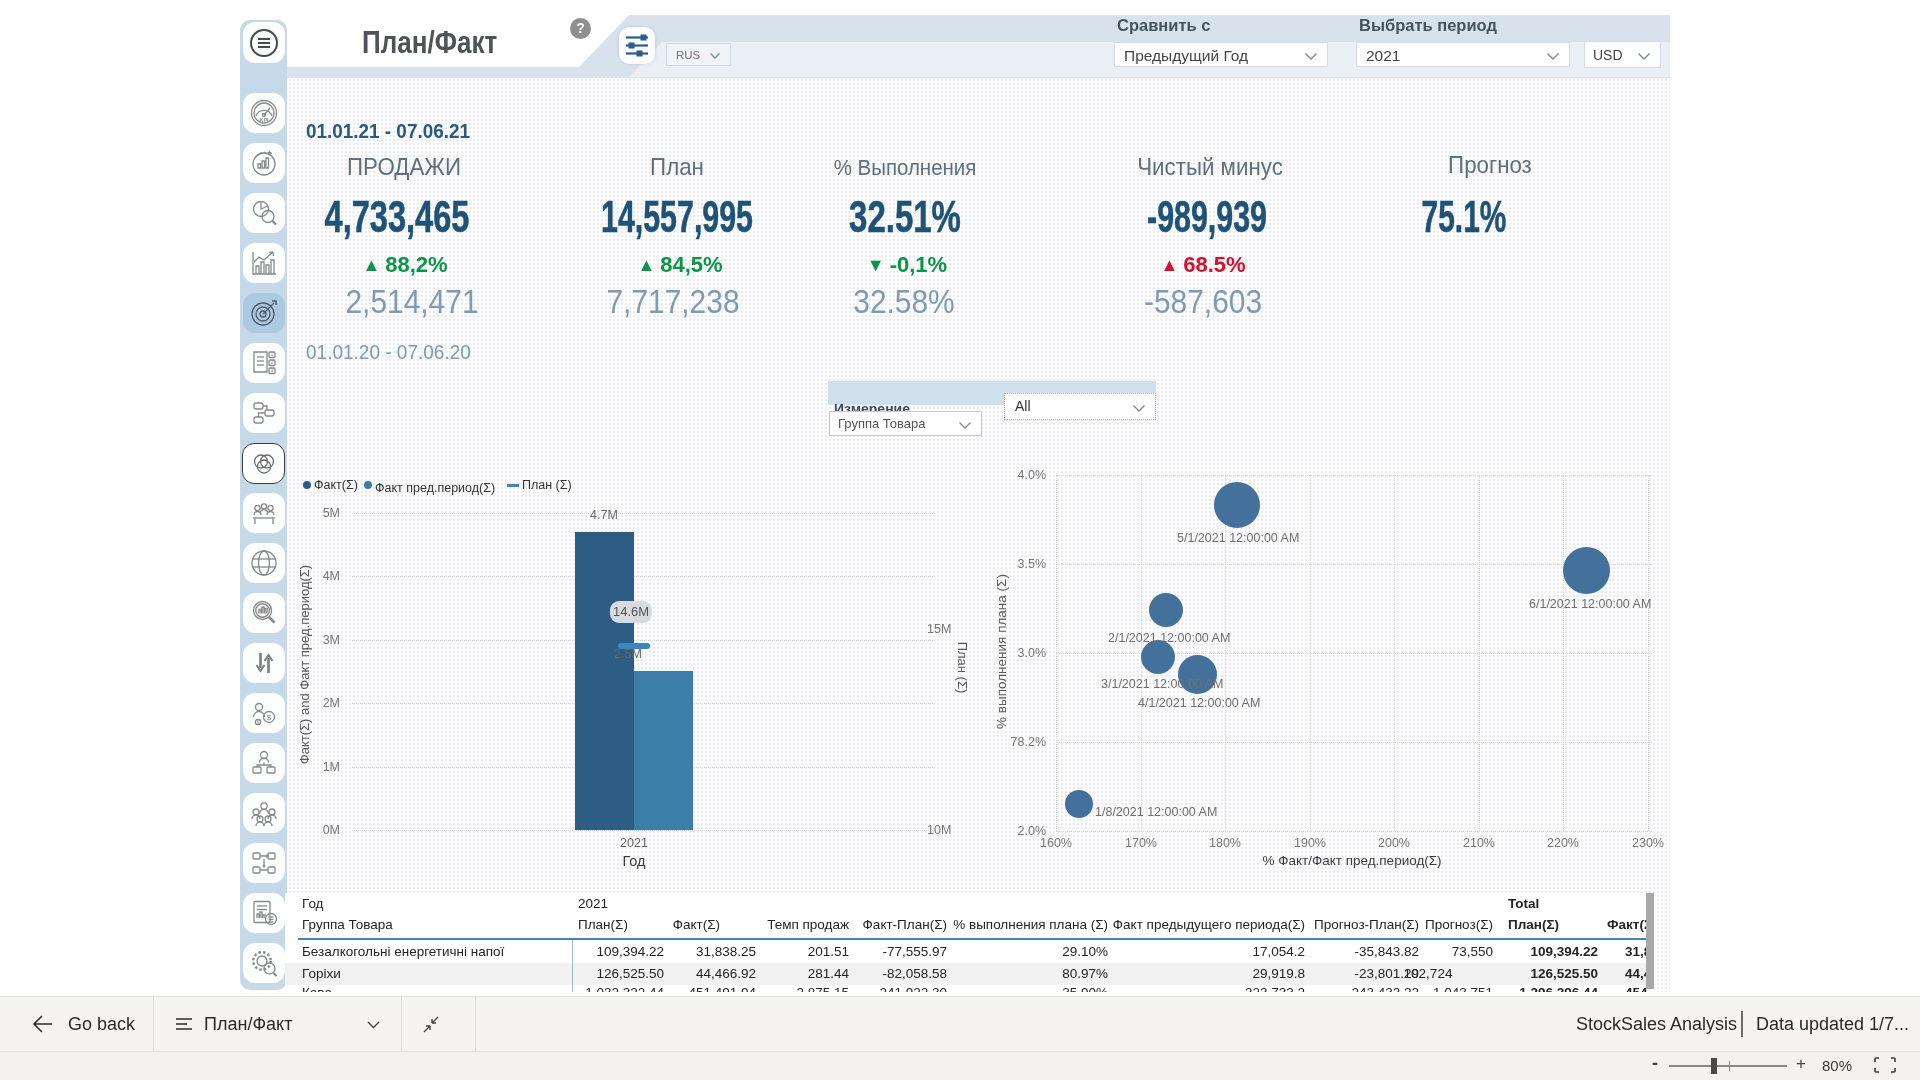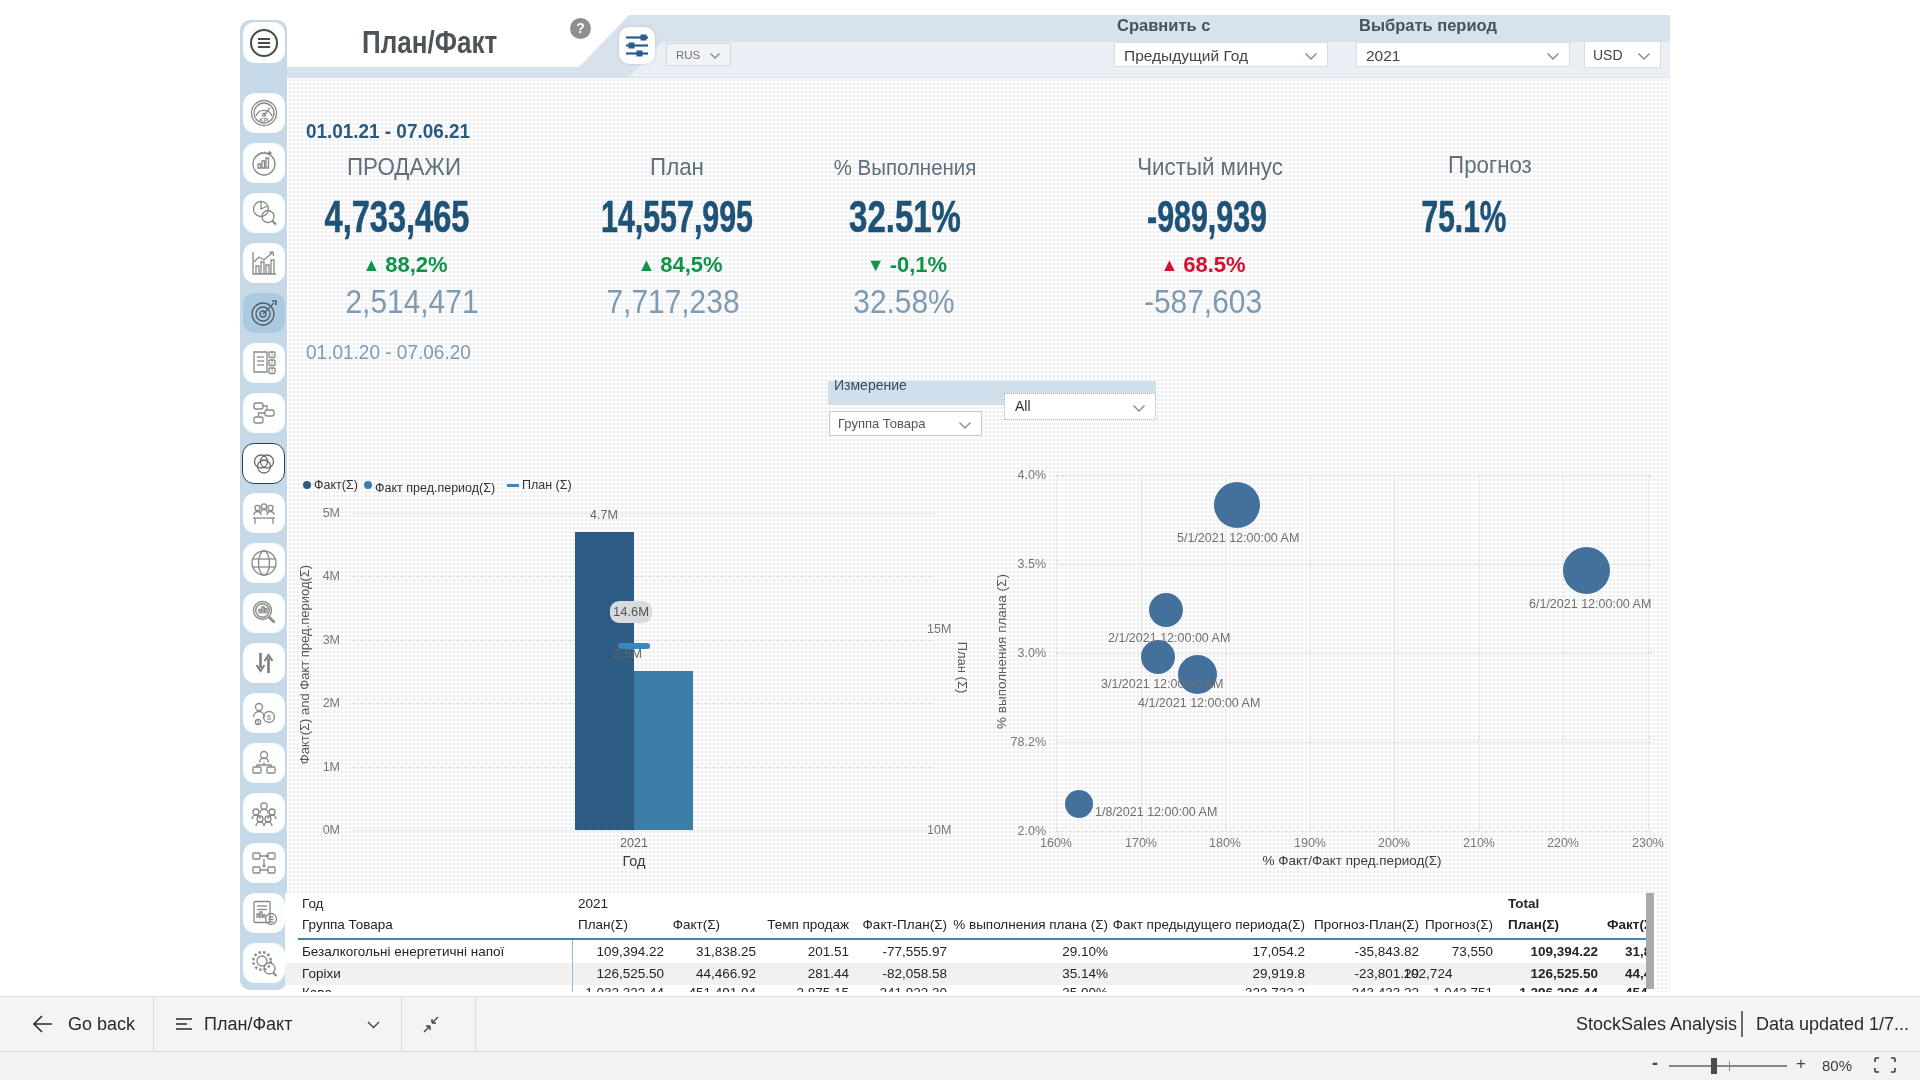--- a/index.html
+++ b/index.html
@@ -314,21 +314,21 @@
   <div class="abs kdelta green" style="left:405px;top:252px;"><span class="tri">▲</span>88,2%</div>
   <div class="abs kdelta green" style="left:680px;top:252px;"><span class="tri">▲</span>84,5%</div>
   <div class="abs kdelta green" style="left:907px;top:252px;"><span class="tri">▼</span>-0,1%</div>
   <div class="abs kdelta red" style="left:1203px;top:252px;"><span class="tri">▲</span>68.5%</div>
   <div class="abs ksub" style="left:412px;top:282px;">2,514,471</div>
   <div class="abs ksub" style="left:673px;top:282px;">7,717,238</div>
   <div class="abs ksub" style="left:904px;top:282px;">32.58%</div>
   <div class="abs ksub" style="left:1203px;top:282px;">-587,603</div>
 
   <div class="abs" style="left:828px;top:381px;width:328px;height:24px;background:#CFE0EC;"></div>
-  <div class="abs" style="left:834px;top:377px;font-size:14px;font-weight:normal;color:#3C4C5A;">Измерение</div>
+  <div class="abs" style="left:834px;top:401px;font-size:14px;font-weight:bold;color:#3C4C5A;">Измерение</div>
   <div class="abs" style="left:829px;top:411px;width:153px;height:25px;background:#fff;border:1px solid #C9C9C9;box-sizing:border-box;font-size:13px;color:#555;line-height:23px;padding-left:8px;">Группа Товара<svg class="ddchev" width="14" height="9">
         <path d="M1.5 1.5 L7 7 L12.5 1.5" stroke="#888" fill="none" stroke-width="1.3"></path>
       </svg></div>
   <div class="abs" style="left:1004px;top:393px;width:152px;height:27px;background:#fff;border:1px dotted #ABABAB;box-sizing:border-box;font-size:14px;color:#333;line-height:25px;padding-left:10px;">All<svg class="ddchev" width="14" height="9">
         <path d="M1.5 1.5 L7 7 L12.5 1.5" stroke="#888" fill="none" stroke-width="1.3"></path>
       </svg></div>
 
   <div id="barchart">
 
     <div class="abs" style="left:303px;top:481px;width:8px;height:8px;border-radius:50%;background:#2D5C84;"></div>
@@ -450,21 +450,21 @@
     <div class="tcell tr" style="left:1004px;top:51px;width:130px;">-35,843.82</div>
     <div class="tcell tr" style="left:1078px;top:51px;width:130px;">73,550</div>
     <div class="tcell tr" style="left:1183px;top:51px;width:130px;font-weight:bold;">109,394.22</div>
     <div class="tcell" style="left:1340px;top:51px;font-weight:bold;">31,8</div>
 
     <div class="tcell" style="left:17px;top:73px;">Горіхи</div>
     <div class="tcell tr" style="left:249px;top:73px;width:130px;">126,525.50</div>
     <div class="tcell tr" style="left:341px;top:73px;width:130px;">44,466.92</div>
     <div class="tcell tr" style="left:434px;top:73px;width:130px;">281.44</div>
     <div class="tcell tr" style="left:532px;top:73px;width:130px;">-82,058.58</div>
-    <div class="tcell tr" style="left:693px;top:73px;width:130px;">35.14%</div>
+    <div class="tcell tr" style="left:693px;top:73px;width:130px;">80.97%</div>
     <div class="tcell tr" style="left:890px;top:73px;width:130px;">29,919.8</div>
     <div class="tcell tr" style="left:1004px;top:73px;width:130px;">-23,801.29</div>
     <div class="tcell tr" style="left:1078px;top:73px;width:130px;text-align:center;">102,724</div>
     <div class="tcell tr" style="left:1183px;top:73px;width:130px;font-weight:bold;">126,525.50</div>
     <div class="tcell" style="left:1340px;top:73px;font-weight:bold;">44,4</div>
 
     <div class="tcell" style="left:17px;top:92px;">Кава</div>
     <div class="tcell tr" style="left:249px;top:92px;width:130px;">1,032,322.44</div>
     <div class="tcell tr" style="left:341px;top:92px;width:130px;">451,491.94</div>
     <div class="tcell tr" style="left:434px;top:92px;width:130px;">2,875.15</div>

